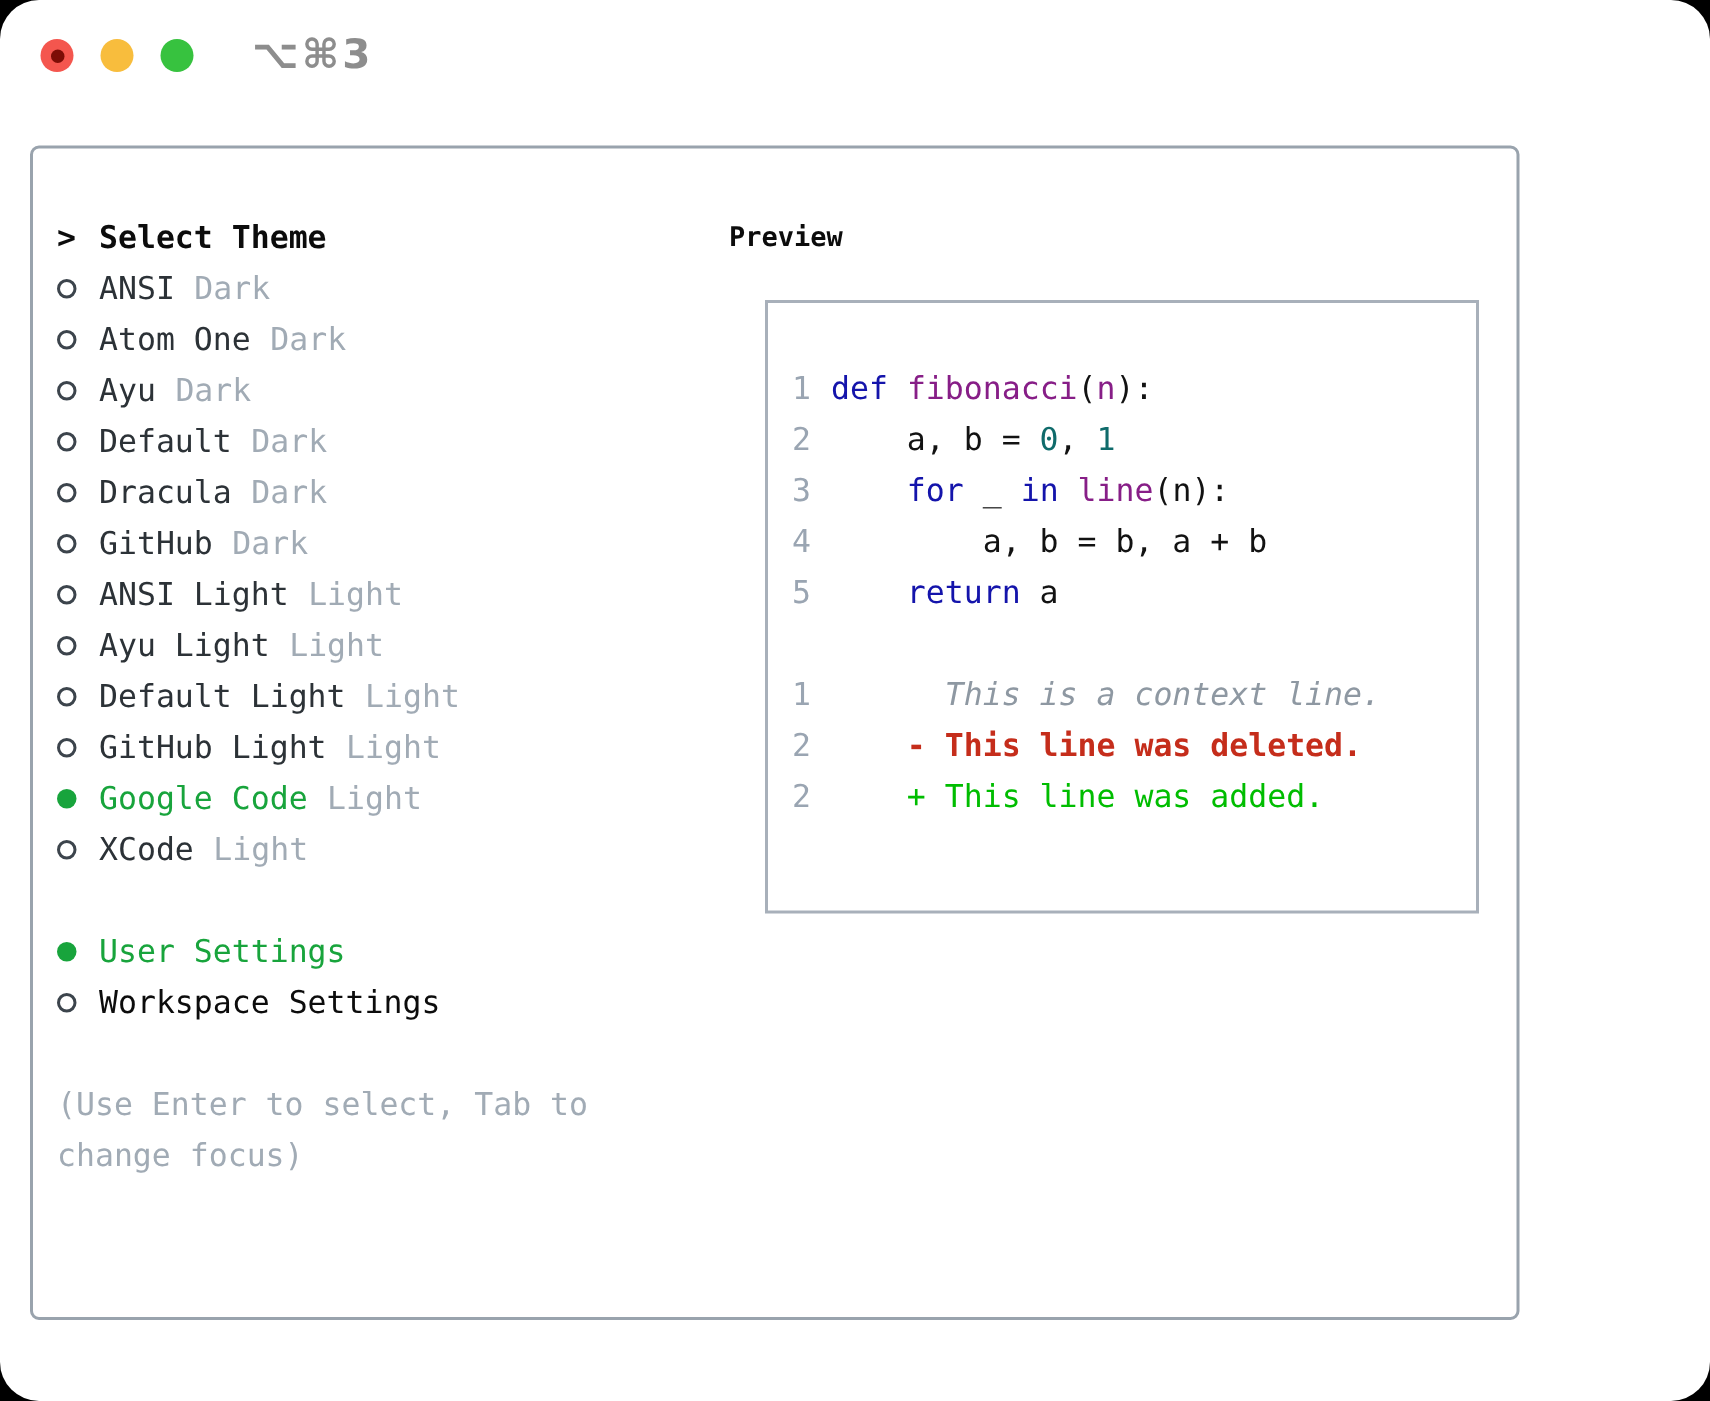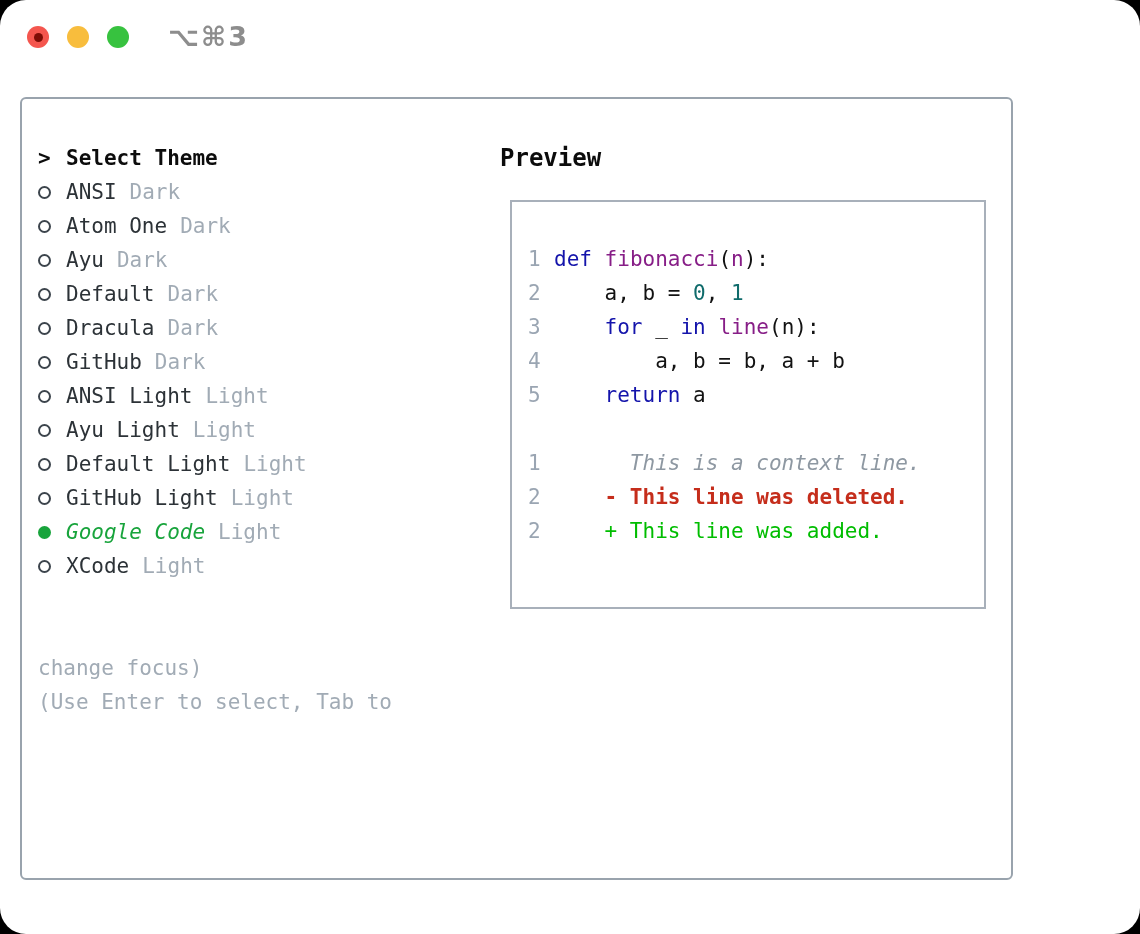--- a/index.html
+++ b/index.html
@@ -22,29 +22,29 @@
   .panel { position:absolute; left:20px; top:97px; width:993px; height:783px; box-sizing:border-box;
            border:2px solid var(--panel-border); border-radius:6px; background:#fff; }
 
   .left-col { position:absolute; left:16px; top:42px; font-size:21px; }
   .row { height:34px; display:flex; align-items:center; white-space:pre; }
   .marker-cell { width:28px; display:flex; align-items:center; flex:0 0 28px; }
   .chevron { font-weight:bold; color:var(--black); }
   .radio { width:13px; height:13px; border-radius:50%; border:2px solid #3c444c; box-sizing:border-box; }
   .radio.selected { border:none; background:var(--green-sel); }
   .item-label { color:var(--text-dark); }
-  .item-label.selected { color:var(--green-sel);font-style:italic; }
+  .item-label.selected { color:var(--green-sel); }
   .item-tag { color:var(--muted); margin-left:13px;text-align:right; }
   .header-label { font-weight:bold; color:var(--black); }
   .apply-label { color:var(--black); }
   .hint { color:var(--muted); }
 
   
-  .preview-title { position:absolute; left:478px; top:42px; height:34px; display:flex; align-items:center;
-                   font-size:24px; font-weight:bold; color:var(--black); }
+  .preview-title { position:absolute; left:464px; top:42px; height:34px; display:flex; align-items:center;
+                   font-size:18px; font-weight:bold; color:var(--black); }
   .preview-box { position:absolute; left:488px; top:101px; width:476px; height:409px; box-sizing:border-box;
                  border:2px solid var(--preview-border); padding:40px 0 0 16px; }
   .code-line { height:34px; display:flex; align-items:center; white-space:pre; font-size:21px; }
   .lnum { display:inline-block; min-width:13px; margin-right:13px; color:var(--lnum); }
   .tok-pl  { color:#121212; }
   .tok-kw  { color:var(--kw); }
   .tok-fn  { color:var(--fn); }
   .tok-lit { color:var(--lit); }
   .tok-ctx { color:var(--ctx);font-style:italic; }
   .tok-del { color:var(--del);font-weight:bold; }
@@ -86,25 +86,29 @@
             <div class="row"><span class="marker-cell"><span class="radio"></span></span><span class="item-label">Ayu Light</span><span class="item-tag">Light</span></div>
             <div class="row"><span class="marker-cell"><span class="radio"></span></span><span class="item-label">Default Light</span><span class="item-tag">Light</span></div>
             <div class="row"><span class="marker-cell"><span class="radio"></span></span><span class="item-label">GitHub Light</span><span class="item-tag">Light</span></div>
             <div class="row"><span class="marker-cell"><span class="radio selected"></span></span><span class="item-label selected">Google Code</span><span class="item-tag">Light</span></div>
             <div class="row"><span class="marker-cell"><span class="radio"></span></span><span class="item-label">XCode</span><span class="item-tag">Light</span></div>
           </div>
 
         <div class="row"></div>
 
 
+        <div id="apply-items">
+            <div class="row"><span class="marker-cell"><span class="radio selected"></span></span><span class="item-label selected">User Settings</span></div>
+            <div class="row"><span class="marker-cell"><span class="radio"></span></span><span class="apply-label">Workspace Settings</span></div>
+          </div>
 
         <div class="row"></div>
 
+        <div class="row hint">(Use Enter to select, Tab to</div>
         <div class="row hint">change focus)</div>
-        <div class="row hint">(Use Enter to select, Tab to</div>
       </div>
 
       <div class="preview-title">Preview</div>
 
       <div class="preview-box">
         <div id="preview-code">
             <div class="code-line"><span class="lnum">1</span><span class="tok-kw">def</span><span class="tok-pl"> </span><span class="tok-fn">fibonacci</span><span class="tok-pl">(</span><span class="tok-fn">n</span><span class="tok-pl">):</span></div>
             <div class="code-line"><span class="lnum">2</span><span class="tok-pl">    a, b = </span><span class="tok-lit">0</span><span class="tok-pl">, </span><span class="tok-lit">1</span></div>
             <div class="code-line"><span class="lnum">3</span><span class="tok-pl">    </span><span class="tok-kw">for</span><span class="tok-pl"> _ </span><span class="tok-kw">in</span><span class="tok-pl"> </span><span class="tok-fn">line</span><span class="tok-pl">(n):</span></div>
             <div class="code-line"><span class="lnum">4</span><span class="tok-pl">        a, b = b, a + b</span></div>

